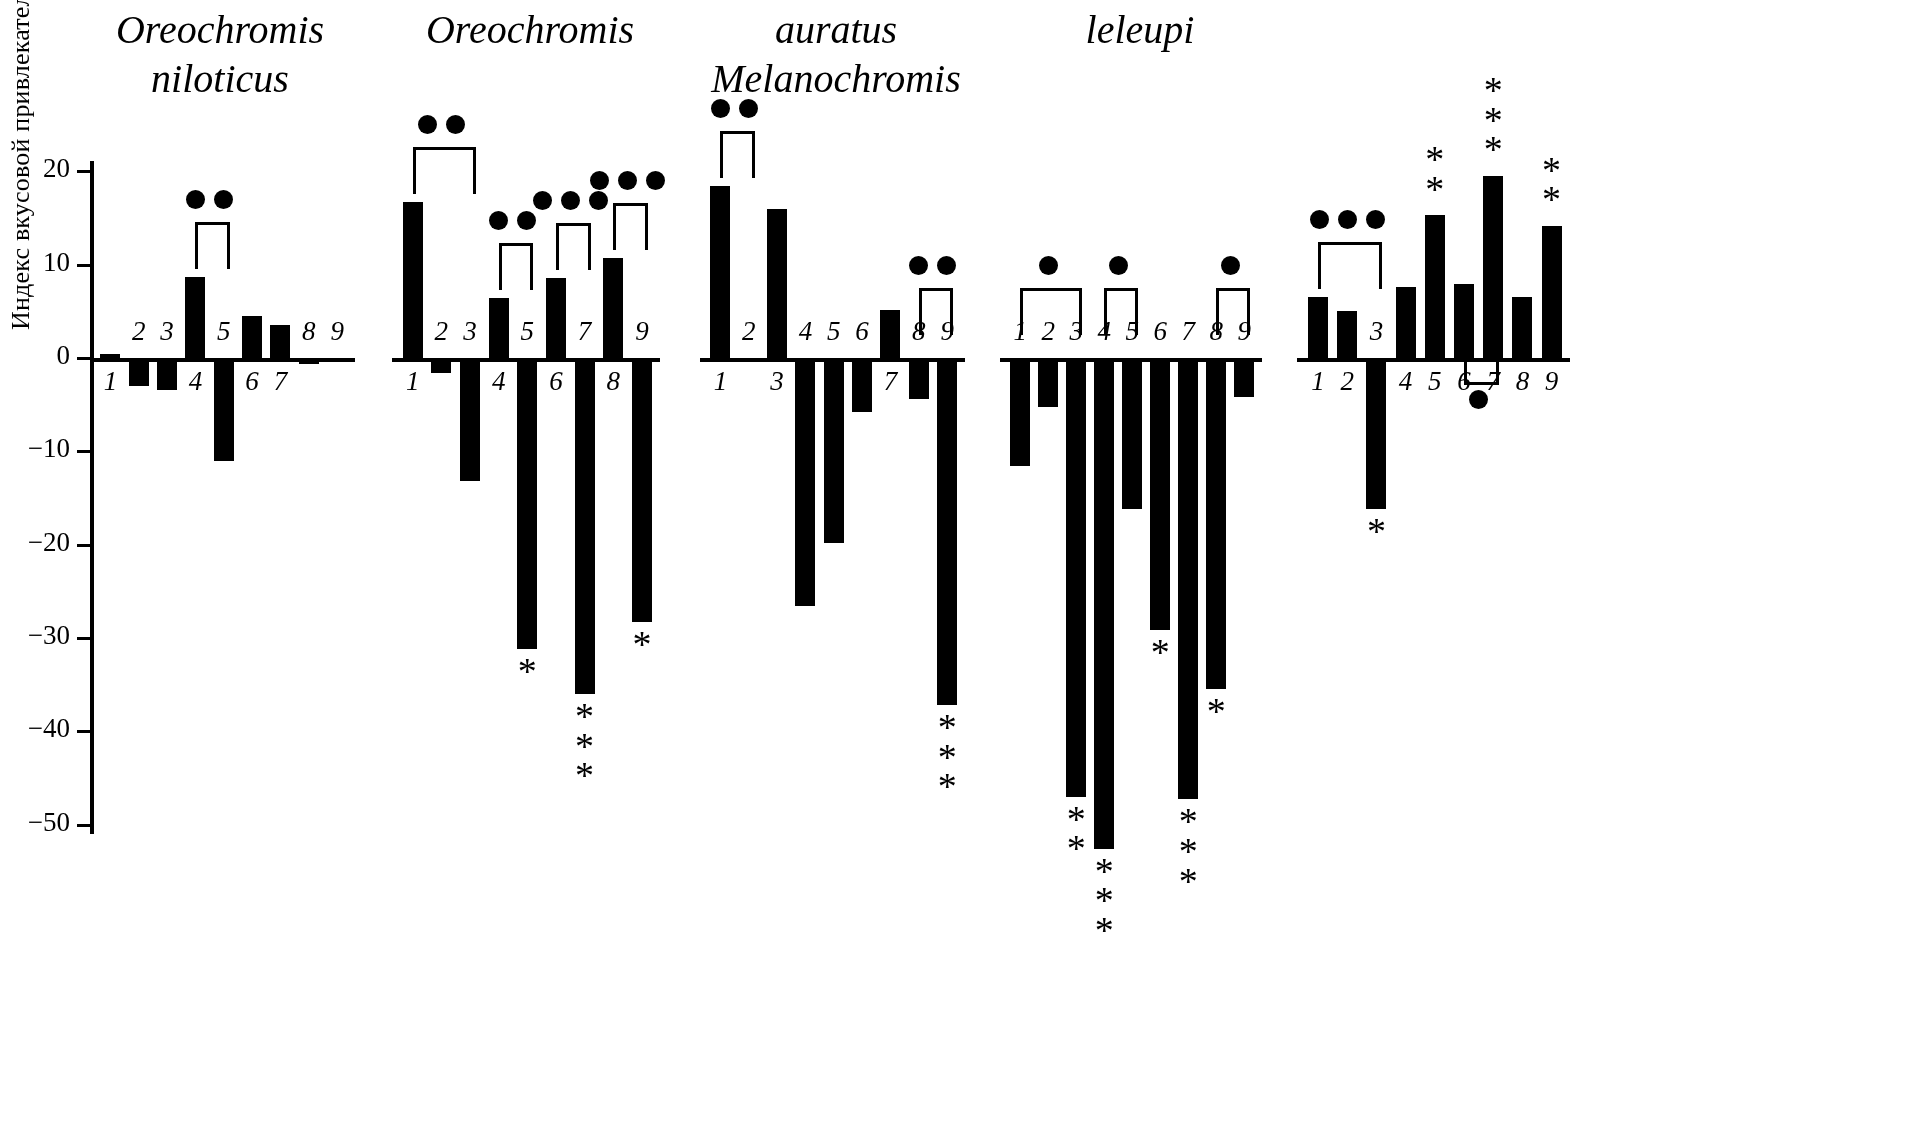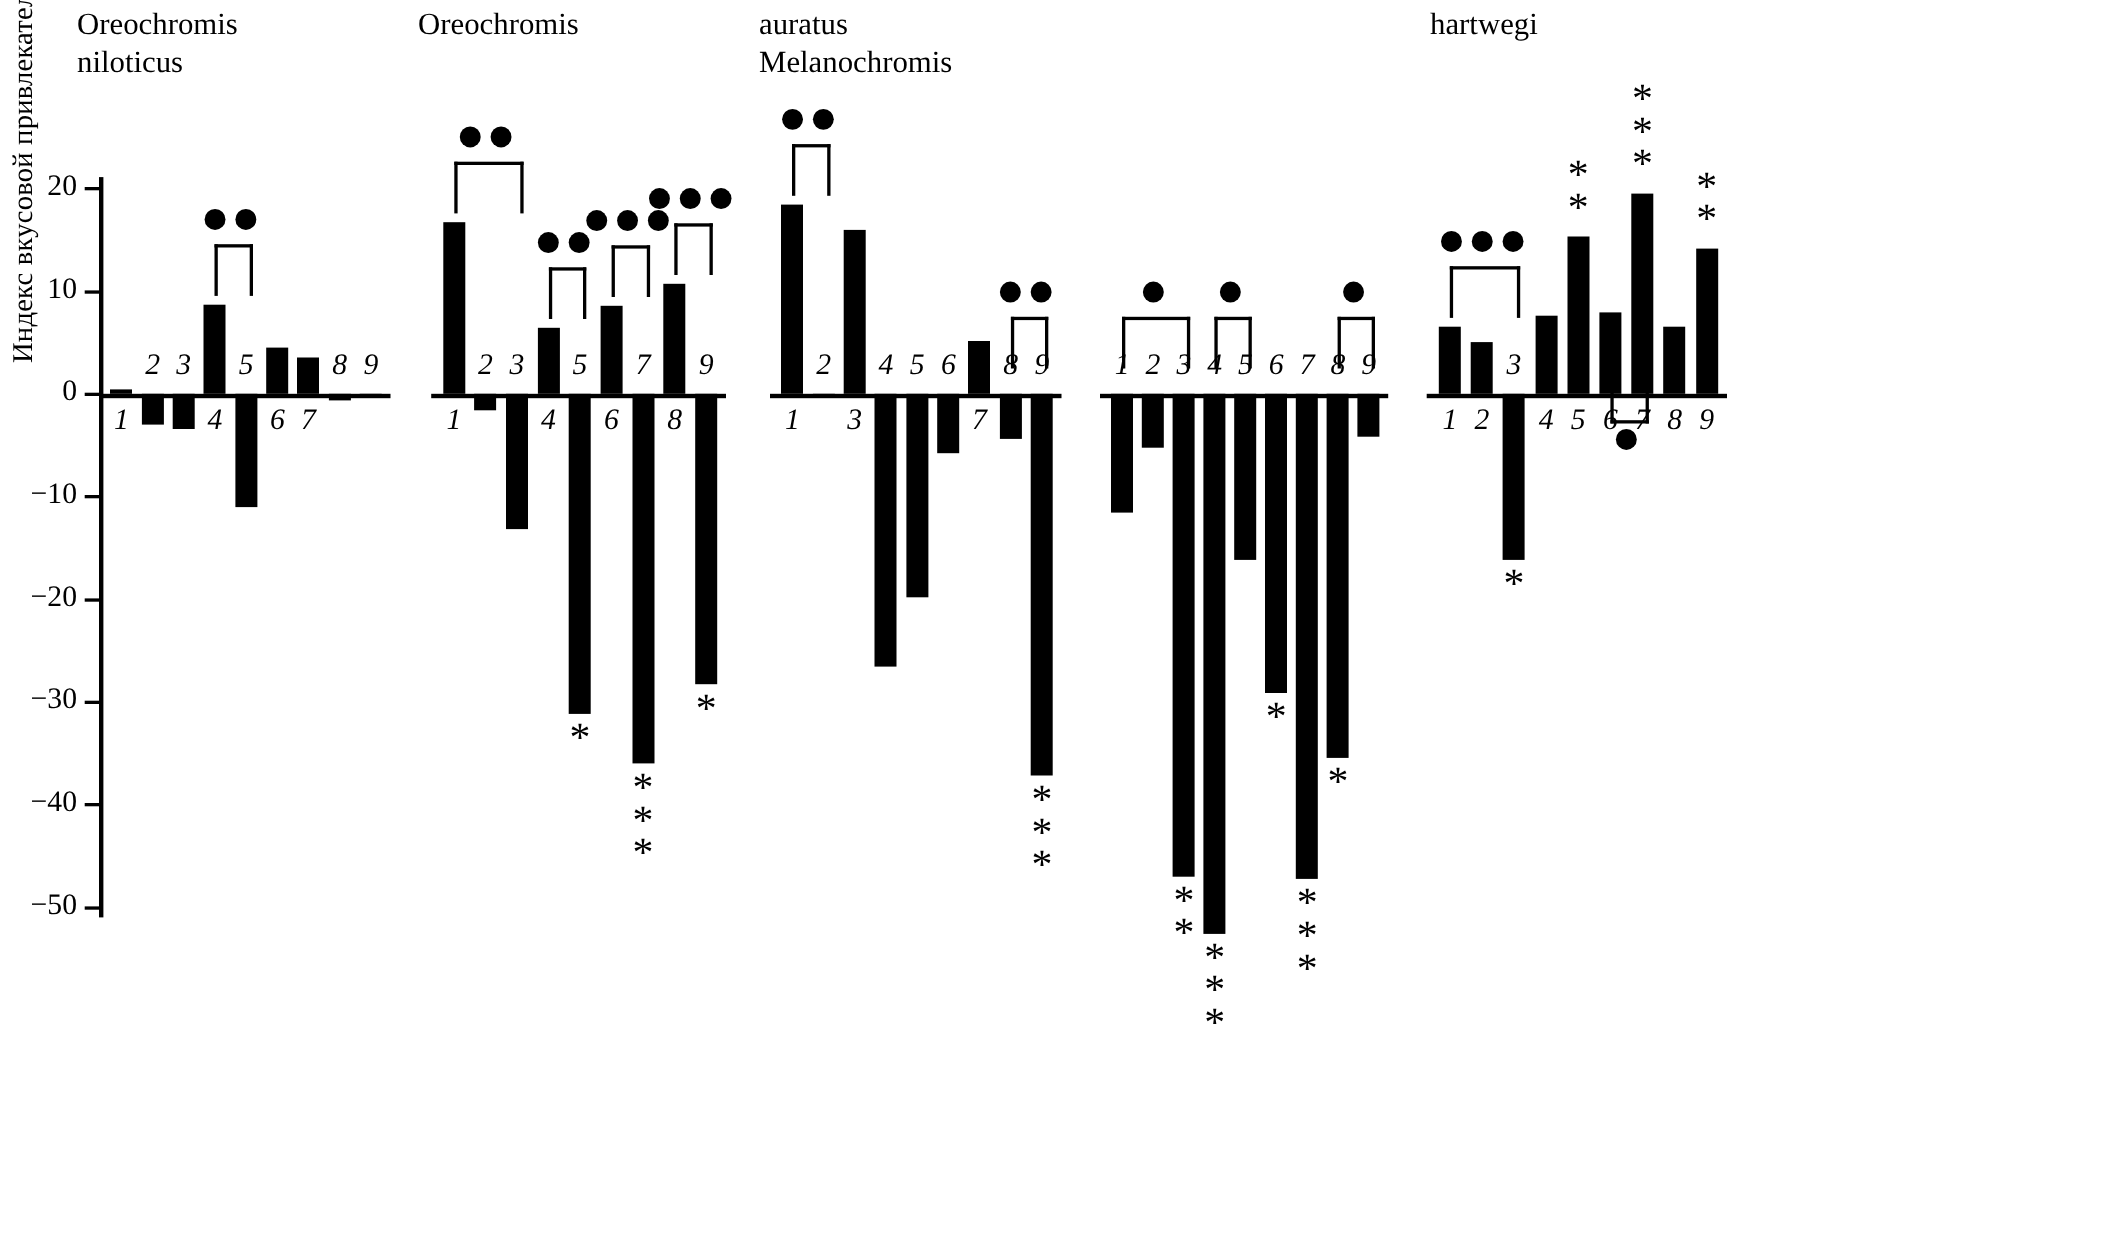--- a/index.html
+++ b/index.html
@@ -44,21 +44,23 @@
   
   .panel {
     position: absolute;
     top: 0;
     height: 1127px;
   }
   .panel-title {
     position: absolute;
     top: 6px;
     width: 100%;
-    font-size: 28px;
+    text-align: center;
+    font-style: italic;
+    font-size: 40px;
     line-height: 1.22;
     font-family: "Liberation Serif", serif;
   }
   .axis-line {
     position: absolute;
     height: 4px;
     background: #000;
   }
   .yaxis {
     position: absolute;
@@ -143,25 +145,25 @@
         </div>
       </div>
       <div class="panel" style="left: 690px; width: 292px;">
         <div class="panel-title">
           <div>auratus</div>
           <div>Melanochromis</div>
         </div>
       </div>
       <div class="panel" style="left: 990px; width: 300px;">
         <div class="panel-title">
+          <div>leleupi</div>
         </div>
       </div>
       <div class="panel" style="left: 1300px; width: 300px;">
         <div class="panel-title">
-          <div>hartwegi</div>
         </div>
       </div>
     </div>
 
 <div class="axis-line" style="left: 90px; top: 358px; width: 265px;"></div>
     <div class="bar" title="Oreochromis niloticus 1: 0.4" style="left: 100.406px; width: 20px; top: 354.268px; height: 3.732px;"></div>
     <div class="barlabel" style="left: 90.4064px; width: 40px; top: 366px;">1</div>
     <div class="bar" title="Oreochromis niloticus 2: -3" style="left: 128.749px; width: 20px; top: 358px; height: 27.99px;"></div>
     <div class="barlabel" style="left: 118.749px; width: 40px; top: 316px;">2</div>
     <div class="bar" title="Oreochromis niloticus 3: -3.4" style="left: 157.091px; width: 20px; top: 358px; height: 31.722px;"></div>

